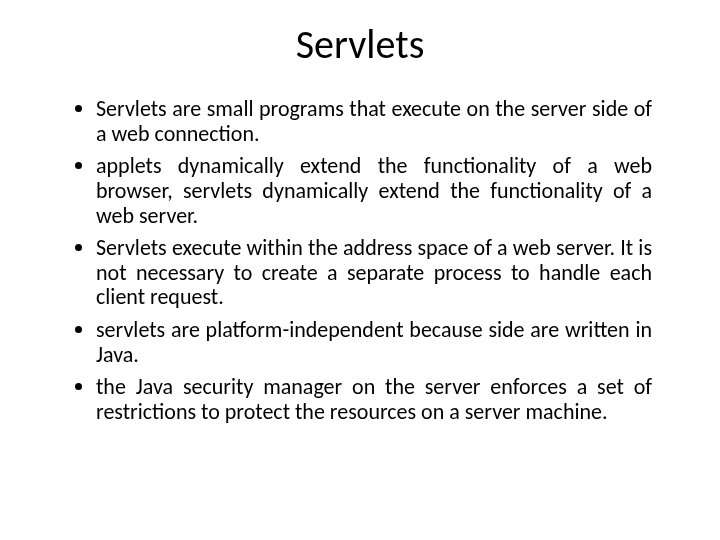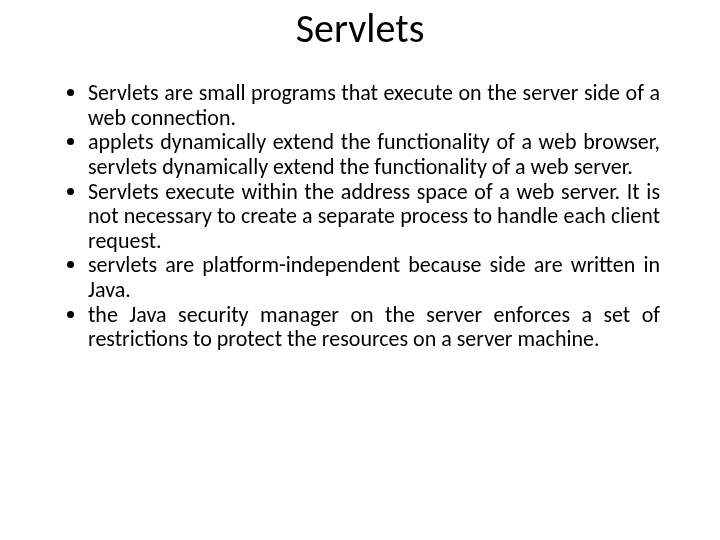--- a/index.html
+++ b/index.html
@@ -8,39 +8,39 @@
     width: 720px;
     height: 540px;
     background: #ffffff;
     font-family: Calibri, "Segoe UI", Arial, sans-serif;
     color: #000000;
   }
   .slide {
     width: 720px;
     height: 540px;
     box-sizing: border-box;
-    padding: 4px 50px 40px 50px;
+    padding: 20px 50px 40px 50px;
     position: relative;
   }
   .title {
     text-align: center;
     font-size: 40px;
     font-weight: 400;
     margin: 0 0 28px 0;
     letter-spacing: 0;
   }
   ul.bullets {
     list-style: disc;
     padding-left: 28px;
     margin: 0 10px 0 10px;
   }
   ul.bullets li {
     font-size: 22px;
     line-height: 1.12;
-    margin: 0;
+    margin: 8px;
     text-align: justify;
     text-justify: inter-word;
   }
 </style>
 </head>
 <body>
 
 <div class="slide">
   <h1 class="title">Servlets</h1>
   <ul class="bullets">

